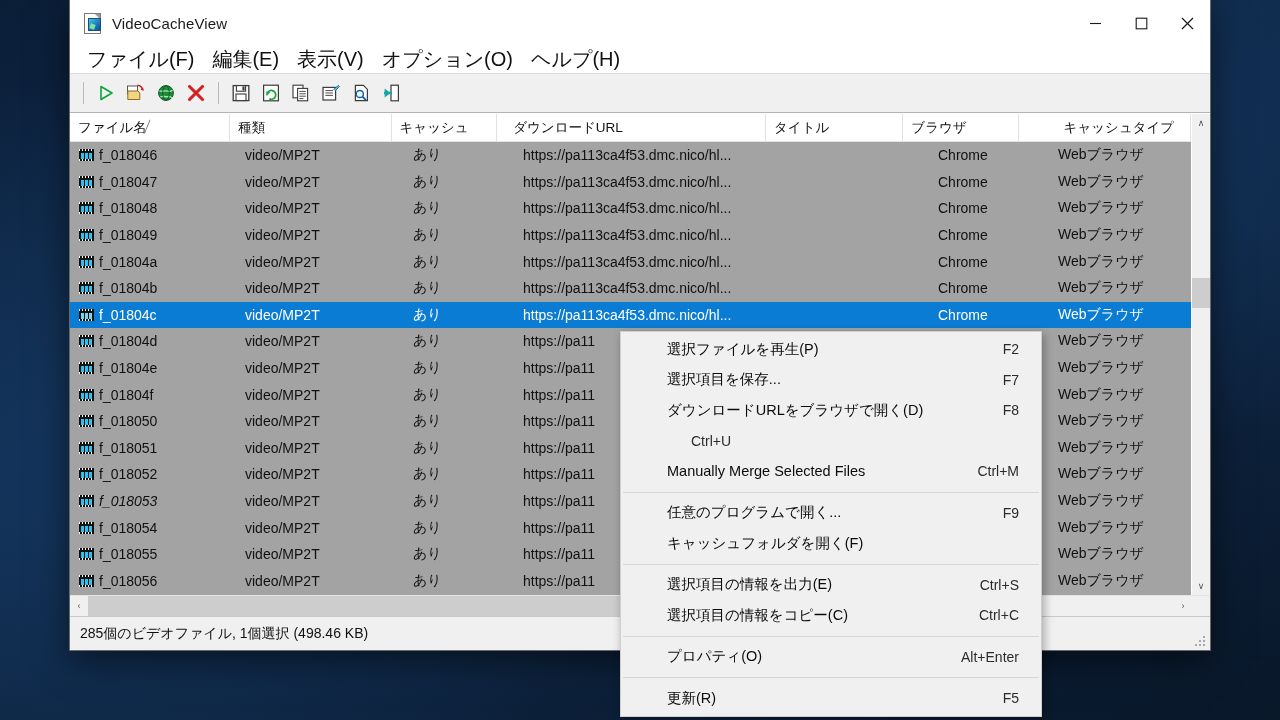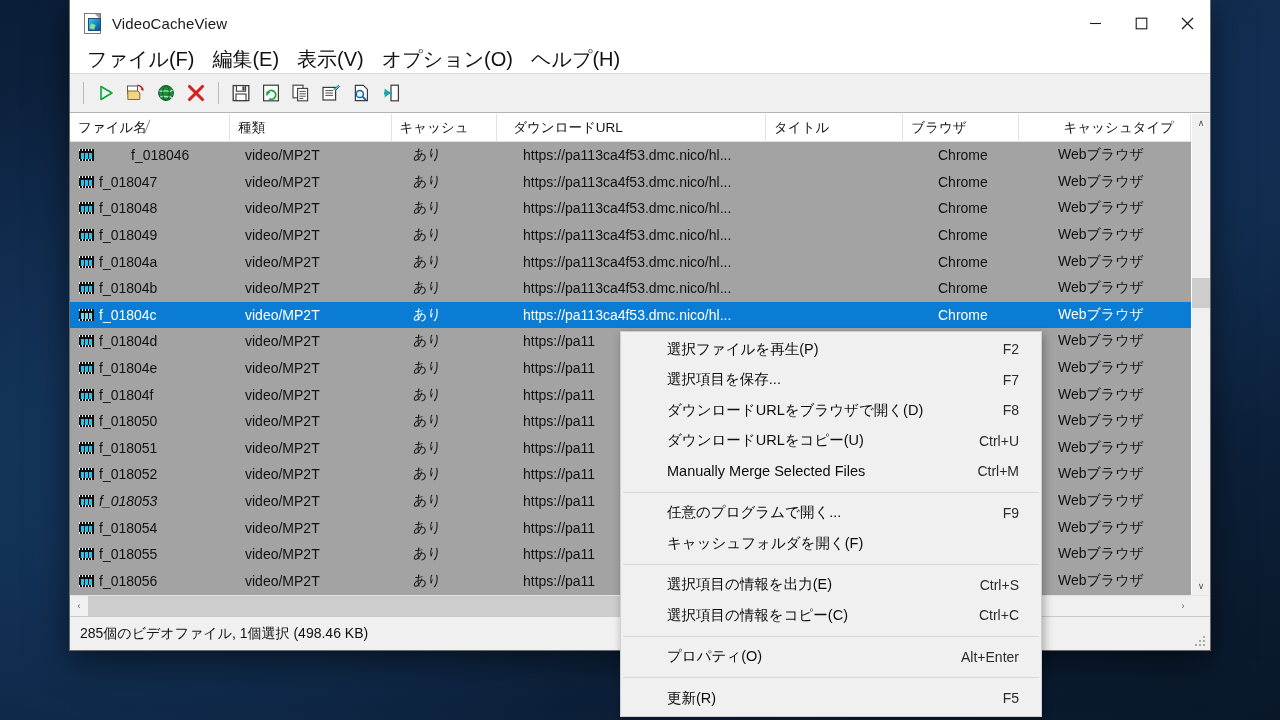--- a/index.html
+++ b/index.html
@@ -318,21 +318,21 @@
             </div>
             <div class="hcell" style="width: 120px;">
               <span>ブラウザ</span>
             </div>
             <div class="hcell" style="width: 141px; margin-left: 37px;">
               <span>キャッシュタイプ</span>
             </div>
           </div>
         <div id="rows">
             <div class="row">
-              <div class="cell" style="width: 167px; gap: 32px;">
+              <div class="cell" style="width: 167px;">
                 <span class="film-icon">
                   <i></i>
                   <i></i>
                   <i></i>
                 </span>
                 <span>f_018046</span>
               </div>
               <div class="cell" style="width: 168px;">
                 <span>video/MP2T</span>
               </div>
@@ -840,21 +840,20 @@
     </div>
     <div class="ctx-item">
       <span>選択項目を保存...</span>
       <span class="ctx-accel">F7</span>
     </div>
     <div class="ctx-item">
       <span>ダウンロードURLをブラウザで開く(D)</span>
       <span class="ctx-accel">F8</span>
     </div>
     <div class="ctx-item">
-      <span>ダウンロードURLをコピー(U)</span>
       <span class="ctx-accel">Ctrl+U</span>
     </div>
     <div class="ctx-item">
       <span>Manually Merge Selected Files</span>
       <span class="ctx-accel">Ctrl+M</span>
     </div>
     <div class="ctx-sep"></div>
     <div class="ctx-item">
       <span>任意のプログラムで開く...</span>
       <span class="ctx-accel">F9</span>

